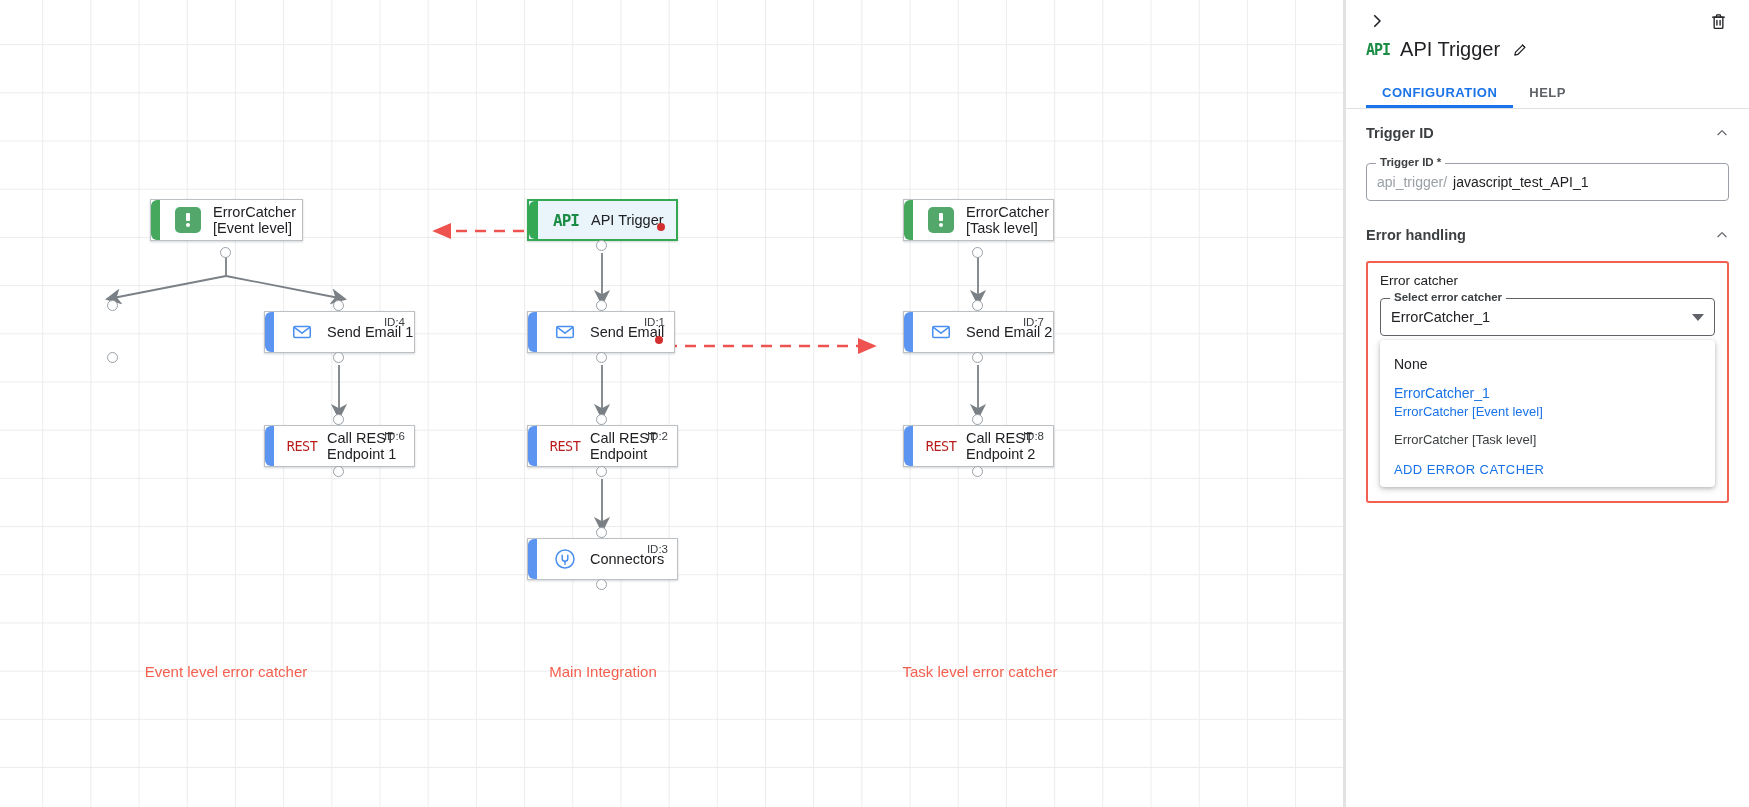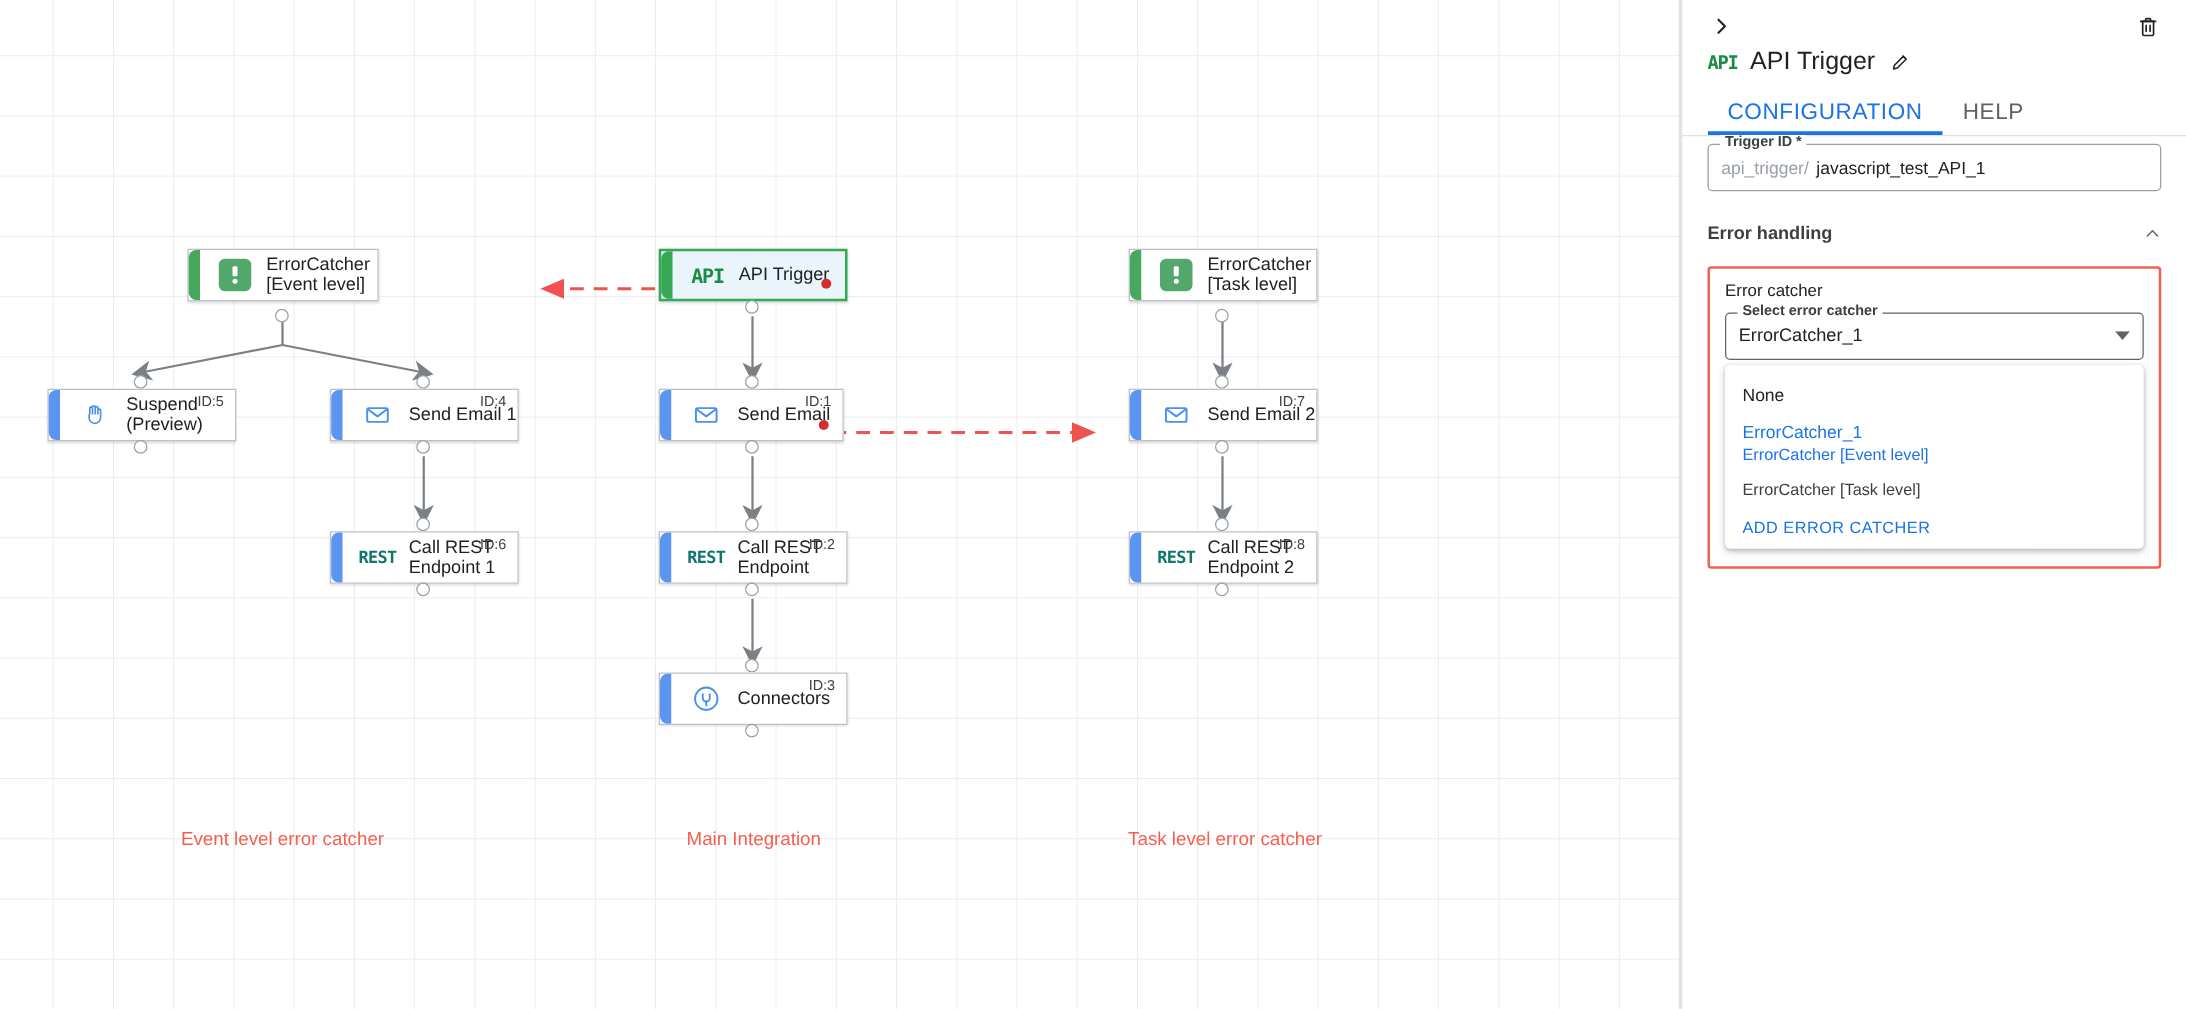--- a/index.html
+++ b/index.html
@@ -83,21 +83,21 @@
   .ec-icon i{display:block;width:4px;background:#fff;border-radius:1px;}
   .ec-icon i.a{height:8px;}
   .ec-icon i.b{height:4px;border-radius:50%;}
 
   .api-glyph{
     font-family:"DejaVu Sans Mono","Liberation Mono",monospace;
     font-size:16px;font-weight:700;color:#1a8c44;letter-spacing:-1px;
   }
   .rest-glyph{
     font-family:"DejaVu Sans Mono","Liberation Mono",monospace;
-    font-size:13.5px;font-weight:700;color:#0f766e;letter-spacing:-.5px;
+    font-size:13.5px;font-weight:400;color:#b91c1c;letter-spacing:-.5px;
   }
 
   
   .port{
     position:absolute;width:11px;height:11px;border-radius:50%;
     background:#ffffff;border:1.6px solid #9aa0a6;box-sizing:border-box;
   }
   .svg-layer{position:absolute;left:0;top:0;width:1346px;height:807px;pointer-events:none;}
 
   
@@ -119,22 +119,22 @@
   }
   .panel-title-row .api-glyph{font-size:15px;}
   .panel-title{font-size:20px;color:#202124;font-weight:400;}
   .edit-btn{width:20px;height:20px;display:flex;align-items:center;justify-content:center;cursor:pointer;}
 
   #tabs{
     position:relative;height:30px;border-bottom:1px solid #e0e0e0;
     display:flex;align-items:flex-end;padding-left:20px;gap:0;
   }
   .tab{
-    font-size:18px;letter-spacing:.5px;color:#5f6368;
-    padding:0 16px 8px 16px;cursor:pointer;font-weight:400;
+    font-size:13px;letter-spacing:.5px;color:#5f6368;
+    padding:0 16px 8px 16px;cursor:pointer;font-weight:700;
   }
   .tab.active{color:#1a73e8;box-shadow:inset 0 -3px 0 #1a73e8;}
 
   .section-head{
     display:flex;align-items:center;justify-content:space-between;
     padding:0 20px;height:48px;cursor:pointer;
   }
   .section-head .st{font-size:14.5px;font-weight:700;color:#3c4043;}
   .chev{width:14px;height:14px;}
 
@@ -234,31 +234,20 @@
             <i class="a"></i>
             <i class="b"></i>
           </span>
       </span>
       <span class="ntext">ErrorCatcher
 [Event level]</span>
     </div>
     <div class="port" style="left:220px;top:247px;"></div>
 
     <div class="port" style="left:107px;top:300px;"></div>
-    <div class="node blue" style="left:38px;top:311px;width:151px;height:42px;">
-      <span class="bar"></span>
-      <span class="nicon">
-        <svg width="20" height="20" viewBox="0 0 24 24" fill="none" stroke="#4a90f0" stroke-width="1.6">
-          <path d="M7 11V5.5a1.3 1.3 0 0 1 2.6 0V11M9.6 10.5V4.4a1.3 1.3 0 0 1 2.6 0v6.1M12.2 10.6V5.2a1.3 1.3 0 0 1 2.6 0v5.4M14.8 11V7.6a1.3 1.3 0 0 1 2.6 0V14c0 3.4-2.2 6-5.6 6s-5.4-2.3-5.4-5.1v-3.3" stroke-linecap="round" stroke-linejoin="round"></path>
-        </svg>
-      </span>
-      <span class="ntext">Suspend
-(Preview)</span>
-      <span class="nid">ID:5</span>
-    </div>
     <div class="port" style="left:107px;top:352px;"></div>
 
     <div class="port" style="left:333px;top:300px;"></div>
     <div class="node blue" style="left:264px;top:311px;width:151px;height:42px;">
       <span class="bar"></span>
       <span class="nicon">
         <svg width="22" height="22" viewBox="0 0 24 24" fill="none" stroke="#4a90f0" stroke-width="1.7">
           <rect x="3" y="6" width="18" height="12" rx="1.5"></rect>
           <path d="M3.6 7 12 13.2 20.4 7" stroke-linecap="round" stroke-linejoin="round"></path>
         </svg>
@@ -400,20 +389,28 @@
           </svg>
         </span>
       </div>
     </div>
 
     <div id="tabs">
       <div class="tab active">CONFIGURATION</div>
       <div class="tab">HELP</div>
     </div>
 
+    <div class="section-head">
+      <span class="st">Trigger ID</span>
+      <span class="chev">
+        <svg width="14" height="14" viewBox="0 0 24 24" fill="none" stroke="#5f6368" stroke-width="2">
+          <path d="M5 15l7-7 7 7" stroke-linecap="round" stroke-linejoin="round"></path>
+        </svg>
+      </span>
+    </div>
     <div class="field">
       <span class="flabel">Trigger ID *</span>
       <span class="prefix">api_trigger/</span>
       <span class="fval">javascript_test_API_1</span>
     </div>
 
     <div class="section-head" style="margin-top:10px;gap:20px;">
       <span class="st">Error handling</span>
       <span class="chev">
         <svg width="14" height="14" viewBox="0 0 24 24" fill="none" stroke="#5f6368" stroke-width="2">

